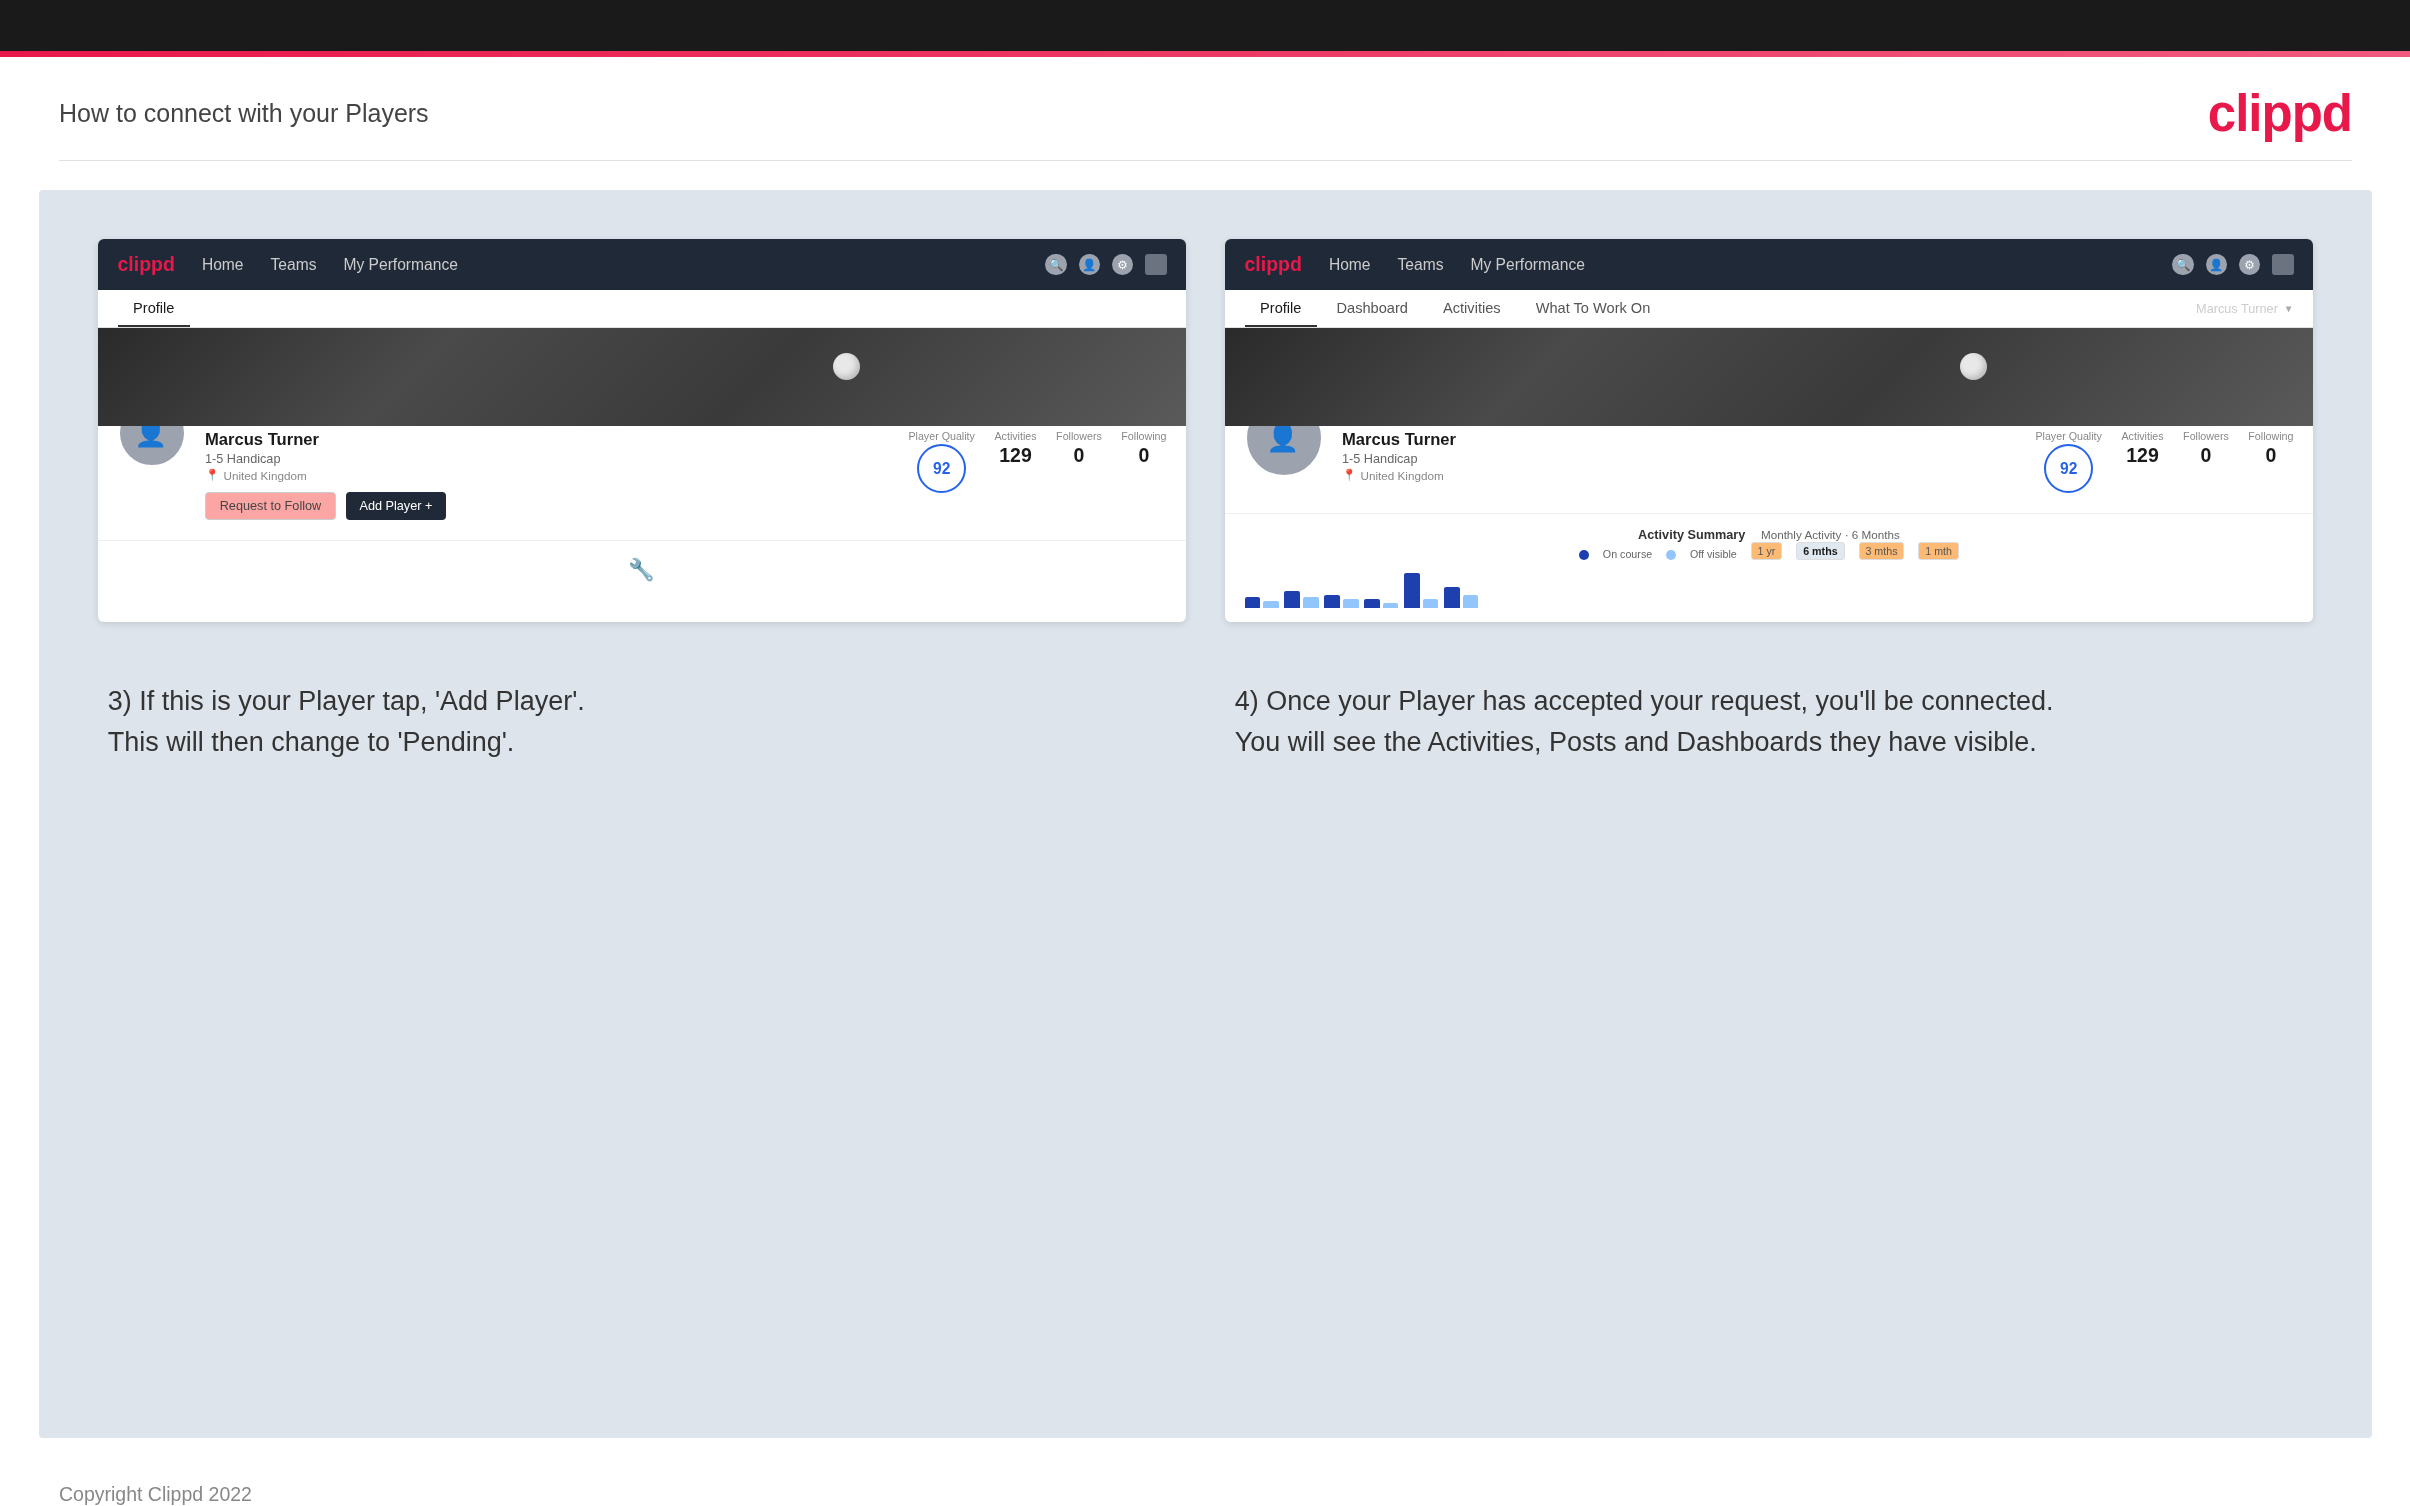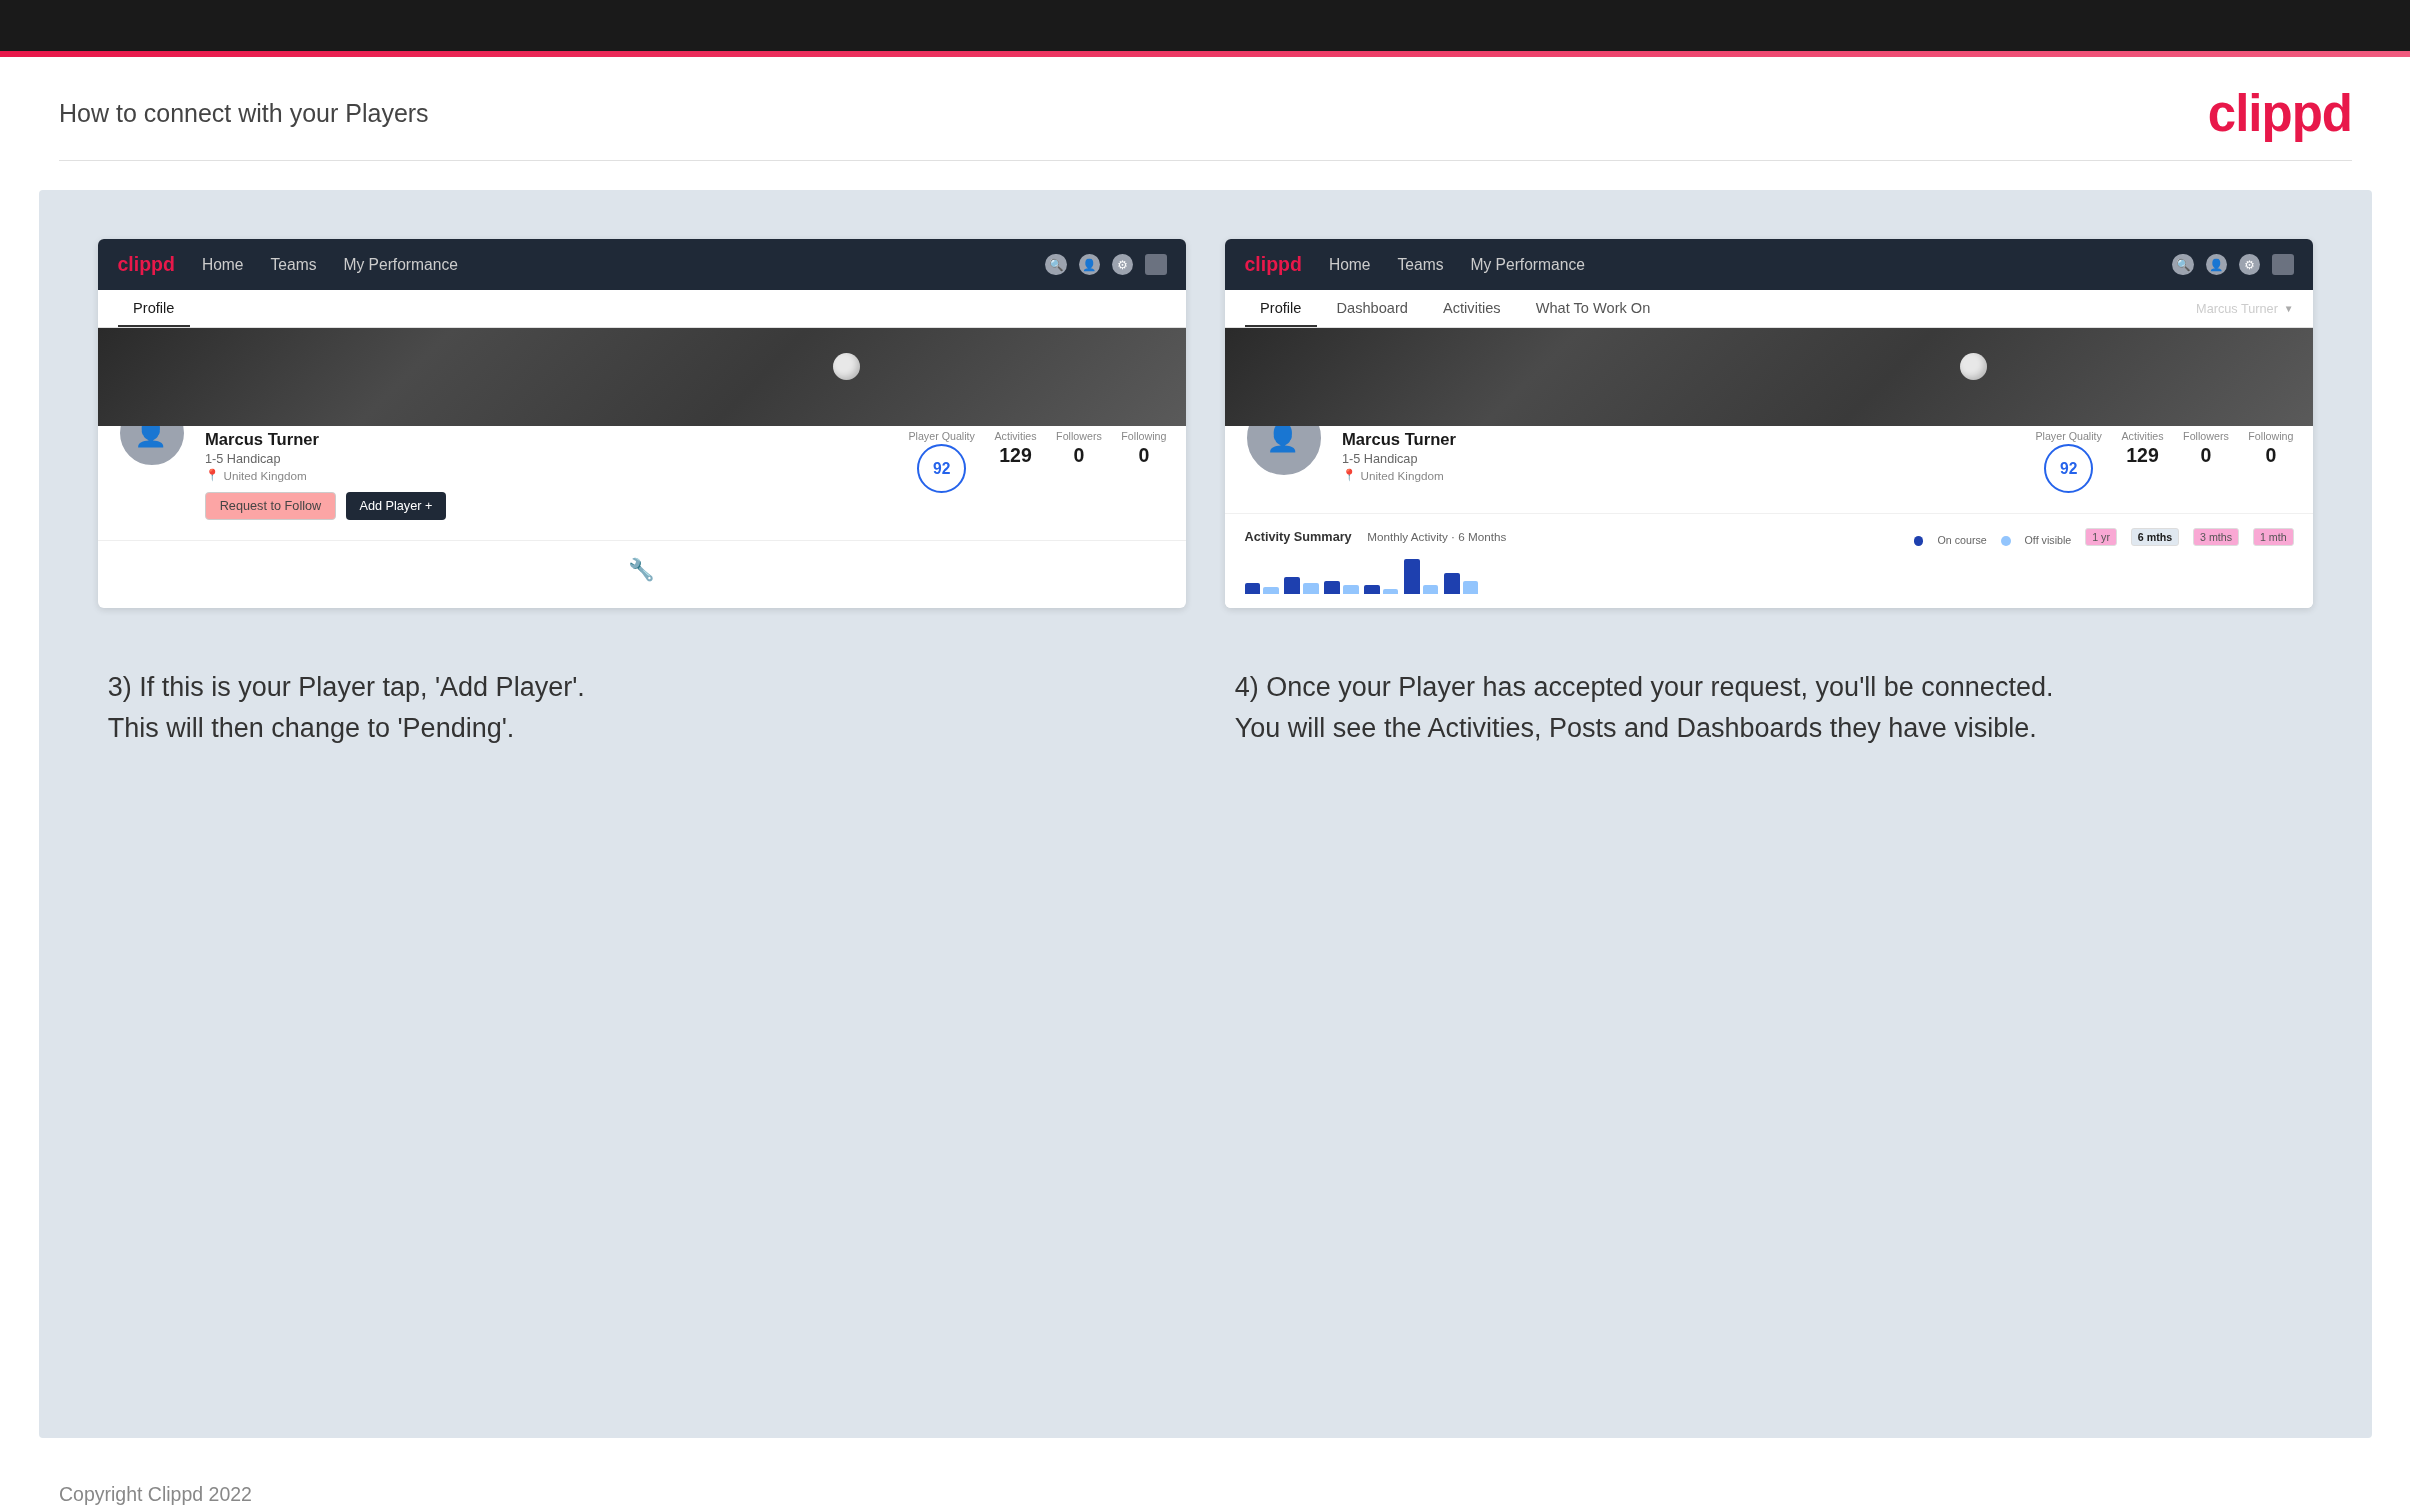--- a/index.html
+++ b/index.html
@@ -297,20 +297,21 @@
       background: #fff;
       padding: 13.7px 19.5px;
       border-top: 1px solid #f0f0f0;
     }
 
     .activity-header {
       display: flex;
       justify-content: space-between;
       align-items: center;
       margin-bottom: 9.8px;
+      flex-direction: column;
     }
 
     .activity-title {
       font-size: 12.7px;
       font-weight: 600;
       color: #333;
     }
 
     .activity-period {
       font-size: 11.7px;
@@ -332,21 +333,21 @@
 
     .legend-label {
       font-size: 10.7px;
       color: #666;
     }
 
     .time-btn {
       font-size: 10.7px;
       padding: 2px 5.9px;
       border: 1px solid #ddd;
-      background: #f9a8d4;
+      background: #fdba74;
       border-radius: 2.9px;
       cursor: pointer;
       color: #555;
     }
 
     .time-btn.active {
       background: #e0e8f0;
       color: #1a1a1a;
       font-weight: 600;
     }

